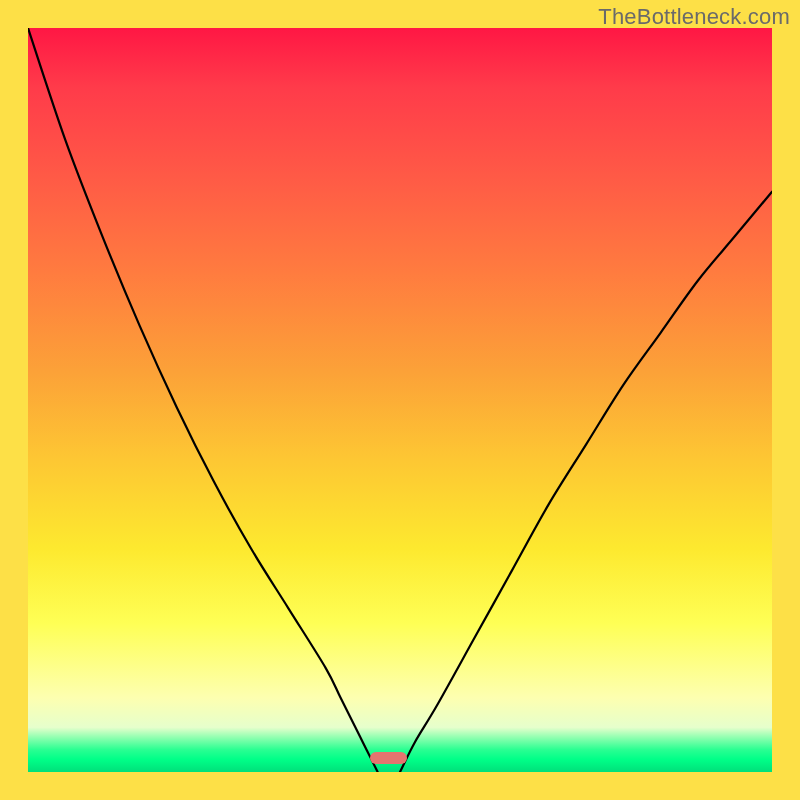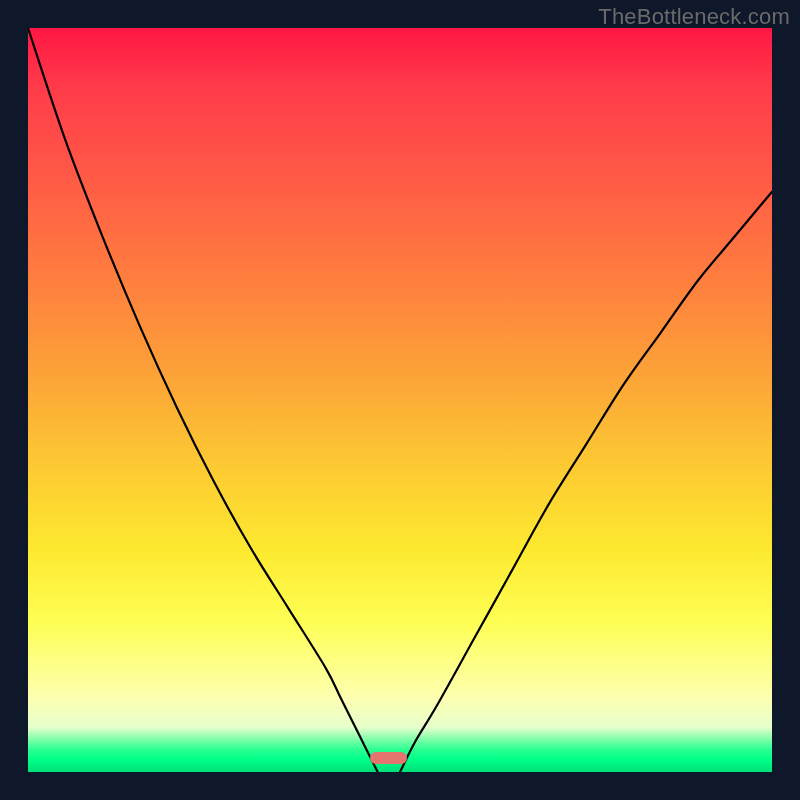--- a/index.html
+++ b/index.html
@@ -8,21 +8,21 @@
     width: 800px;
     height: 800px;
     background: #000;
     overflow: hidden;
     font-family: Arial, Helvetica, sans-serif;
   }
   .frame {
     position: relative;
     width: 800px;
     height: 800px;
-    background: #0f172a;
+    background: #fde047;
   }
   .plot {
     position: absolute;
     left: 28px;
     top: 28px;
     width: 744px;
     height: 744px;
     
     background: linear-gradient(
       to bottom,

